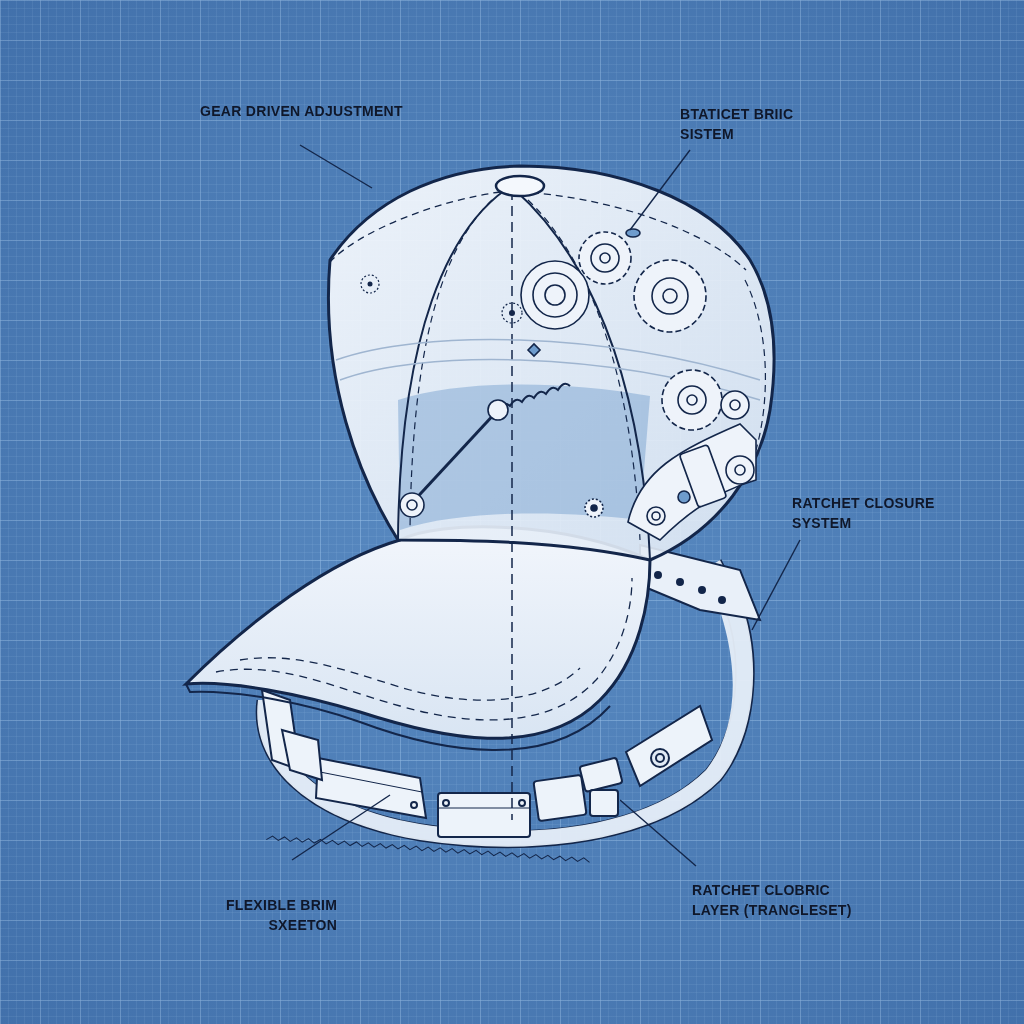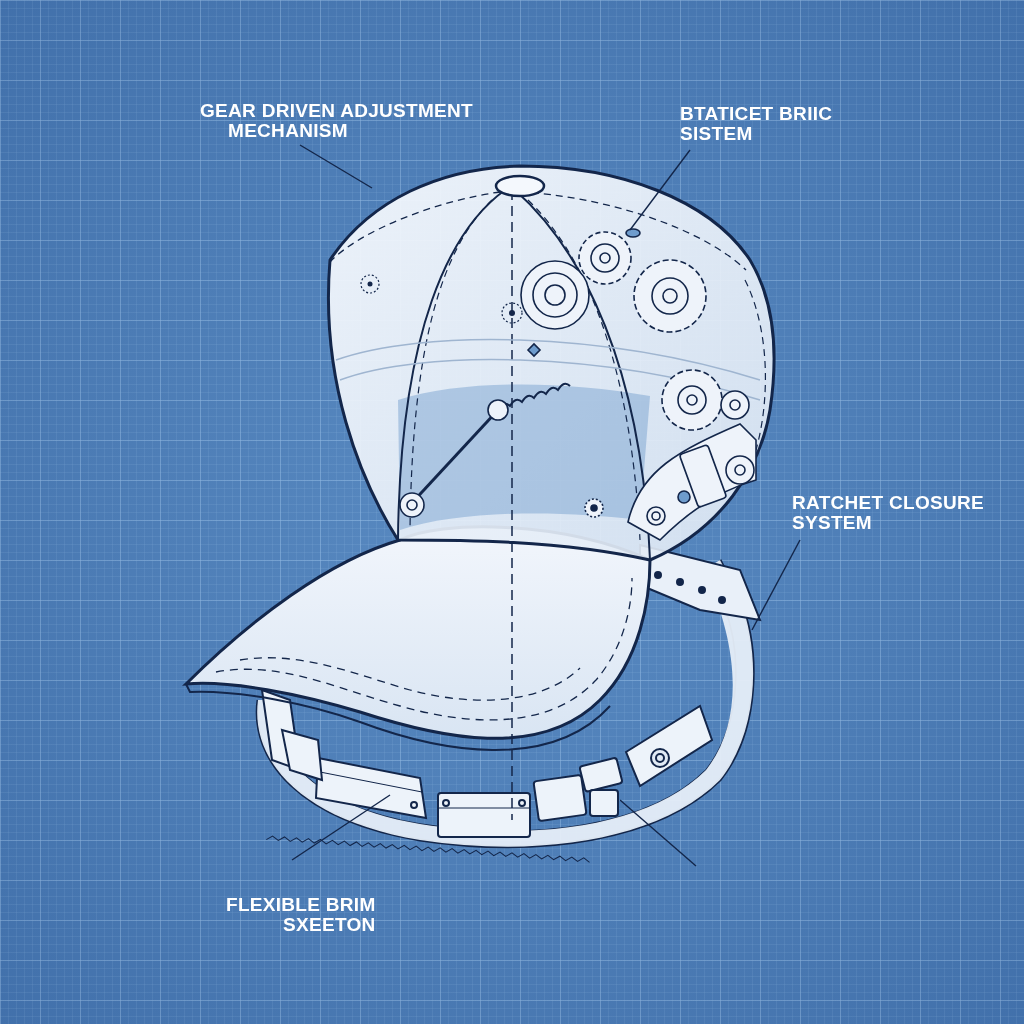--- a/index.html
+++ b/index.html
@@ -12,24 +12,24 @@
         linear-gradient(90deg, rgba(170,205,240,0.45) 1px, transparent 1px),
         linear-gradient(rgba(150,190,230,0.18) 1px, transparent 1px),
         linear-gradient(90deg, rgba(150,190,230,0.18) 1px, transparent 1px);
       background-size: 1024px 1024px, 40px 40px, 40px 40px, 8px 8px, 8px 8px;
       position: relative;
       font-family: "Liberation Sans", sans-serif;
     }
     .stage { position: absolute; left: 0; top: 0; width: 1024px; height: 1024px; }
     .label {
       position: absolute;
-      color: #ffffff;
+      color: #0f172a;
       font-family: "Liberation Sans", sans-serif;
       font-weight: bold;
-      font-size: 19px;
+      font-size: 14px;
       line-height: 20px;
       letter-spacing: 0.3px;
       text-transform: uppercase;
       white-space: nowrap;
     }
     .label span { display: block; }
     svg { position: absolute; left: 0; top: 0; }
   </style>
 </head>
 <body>
@@ -155,32 +155,35 @@
       <line x1="300" y1="145" x2="372" y2="188"></line>
       <line x1="690" y1="150" x2="630" y2="230"></line>
       <line x1="800" y1="540" x2="752" y2="630"></line>
       <line x1="292" y1="860" x2="390" y2="795"></line>
       <line x1="696" y1="866" x2="620" y2="800"></line>
     </g>
   </svg>
 
   <div class="label" style="left:200px; top:101px;">
     <span>GEAR DRIVEN ADJUSTMENT</span>
-    <span style="padding-left:28px;">MECHANISM</span>
   </div>
 
   <div class="label" style="left:792px; top:493px;">
     <span>RATCHET CLOSURE</span>
     <span>SYSTEM</span>
   </div>
 
   <div class="label" style="left:680px; top:104px;">
     <span>BTATICET BRIIC</span>
     <span>SISTEM</span>
   </div>
 
   <div class="label" style="left:226px; top:895px;">
     <span>FLEXIBLE BRIM</span>
     <span style="padding-left:12px;text-align:right;">SXEETON</span>
   </div>
 
+  <div class="label" style="left:692px; top:880px;">
+    <span>RATCHET CLOBRIC</span>
+    <span>LAYER (TRANGLESET)</span>
+  </div>
 
 </div>
 
 </body></html>

